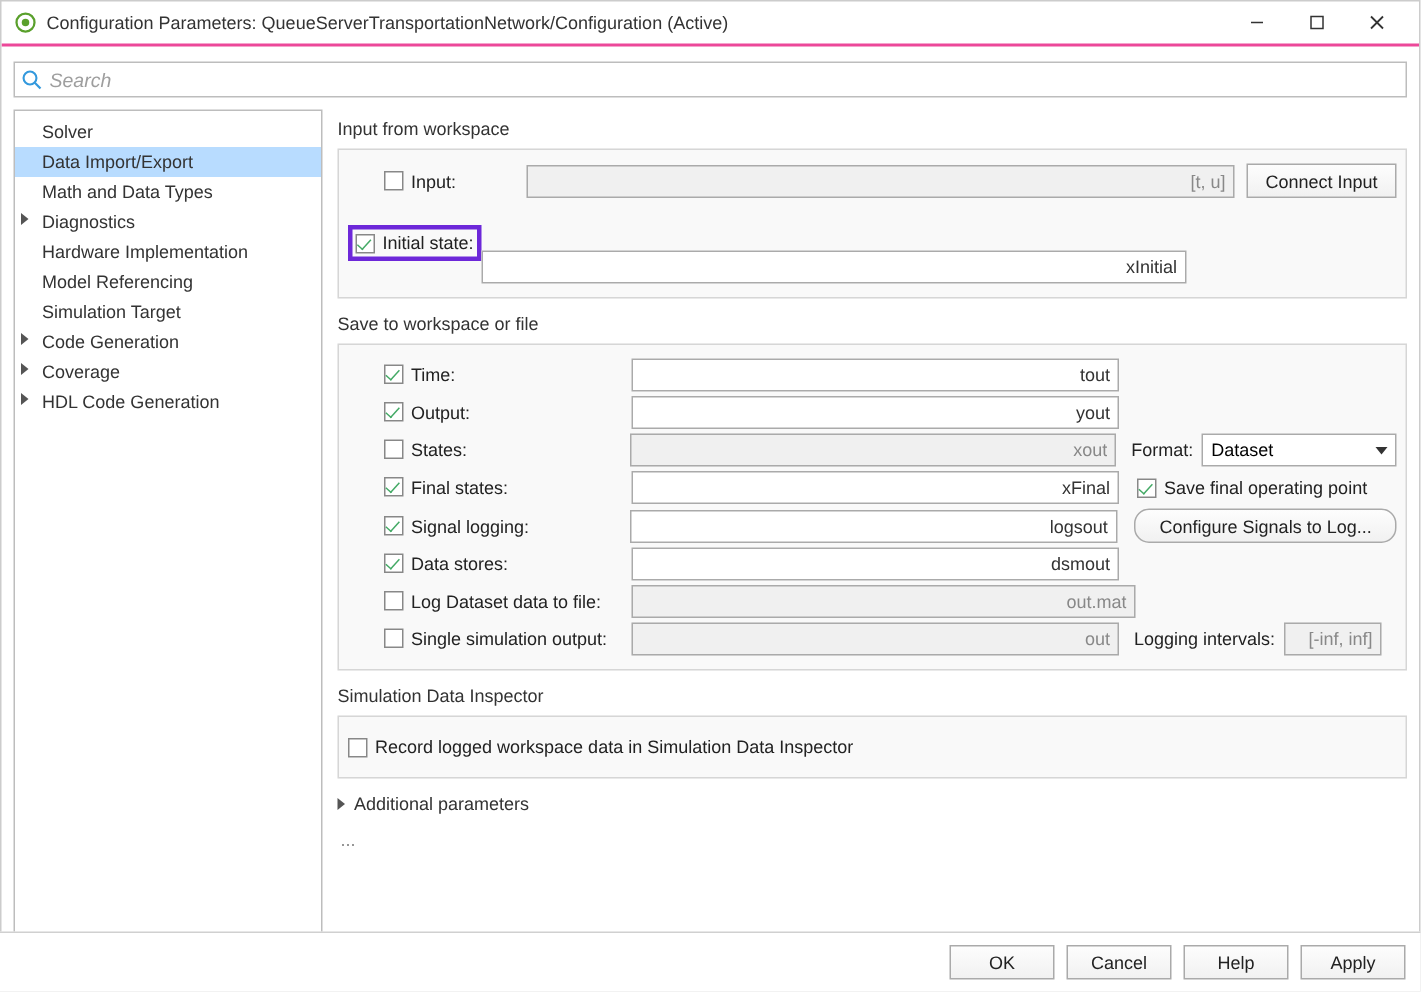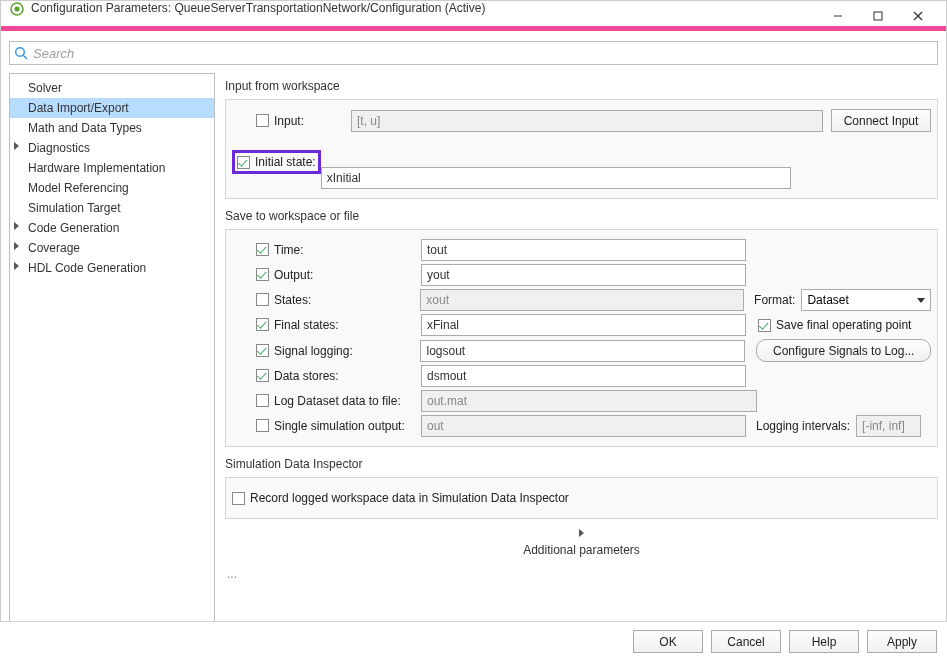--- a/index.html
+++ b/index.html
@@ -8,23 +8,23 @@
     font-size: 12px;
     background: #fff;
     width: 947px;
     height: 661px;
     overflow: hidden;
     border: 1px solid #ccc;
   }
   .titlebar {
     height: 30px;
     display: flex;
-    align-items: flex-start;
+    align-items: center;
     padding: 0 8px;
-    border-bottom: 5px solid #ec4899;
+    border-bottom: 2px solid #ec4899;
   }
   .titlebar .app-icon {
     width: 16px; height: 16px; margin-right: 6px;
     display: inline-flex; align-items:center; justify-content:center;
   }
   .titlebar .title { flex: 1; color: #333; font-size: 12px; }
   .titlebar .win-btn {
     width: 40px; height: 30px;
     display:flex; align-items:center; justify-content:center;
     color:#333;
@@ -68,40 +68,40 @@
     display:inline-flex; align-items:center; justify-content:center;
   }
   .ck.checked::after {
     content:""; display:block; width:8px; height:4px;
     border-left:1.5px solid #4a6; border-bottom:1.5px solid #4a6;
     transform: rotate(-48deg) translate(0px,-1px);
   }
   .ck-label { color:#222; }
   .tinput {
     border:1px solid #aaa; height:22px; padding: 2px 5px; font-size:12px;
-    background:#fff; color:#333;
+    background:#fff; color:#333;text-align:right;
   }
   .tinput.disabled { background:#f0f0f0; color:#888; }
   .btn {
     border:1px solid #aaa; background:linear-gradient(#fdfdfd,#f1f1f1);
     padding: 3px 10px; font-size:12px; color:#222; height:23px;
     display:inline-flex; align-items:center; justify-content:center;
   }
   .dropdown {
     border:1px solid #aaa; height:22px; background:#fff;
     display:flex; align-items:center; padding:0 5px; justify-content:space-between;
     width:120px;
   }
   .dropdown .dd-arrow {
     width:0;height:0; border-left:4px solid transparent; border-right:4px solid transparent;
     border-top:5px solid #333;
   }
   .highlight-red { border:3px solid #6d28d9; padding:2px;text-align:right; }
   .expander {
-    display:flex; align-items:center; gap:6px; margin:10px 0; color:#333;flex-direction:column;
+    display:flex; align-items:center; gap:6px; margin:10px 0; color:#333;
   }
   .expander .caret2 {
     width:0;height:0; border-top:4px solid transparent; border-bottom:4px solid transparent;
     border-left:5px solid #555;
   }
   .ellipsis { color:#888; margin:6px 0 0 2px; }
   .footer {
     border-top:1px solid #d0d0d0; height:40px;
     display:flex; align-items:center; justify-content:flex-end; gap:8px;
     padding: 0 10px; background:#fff;

